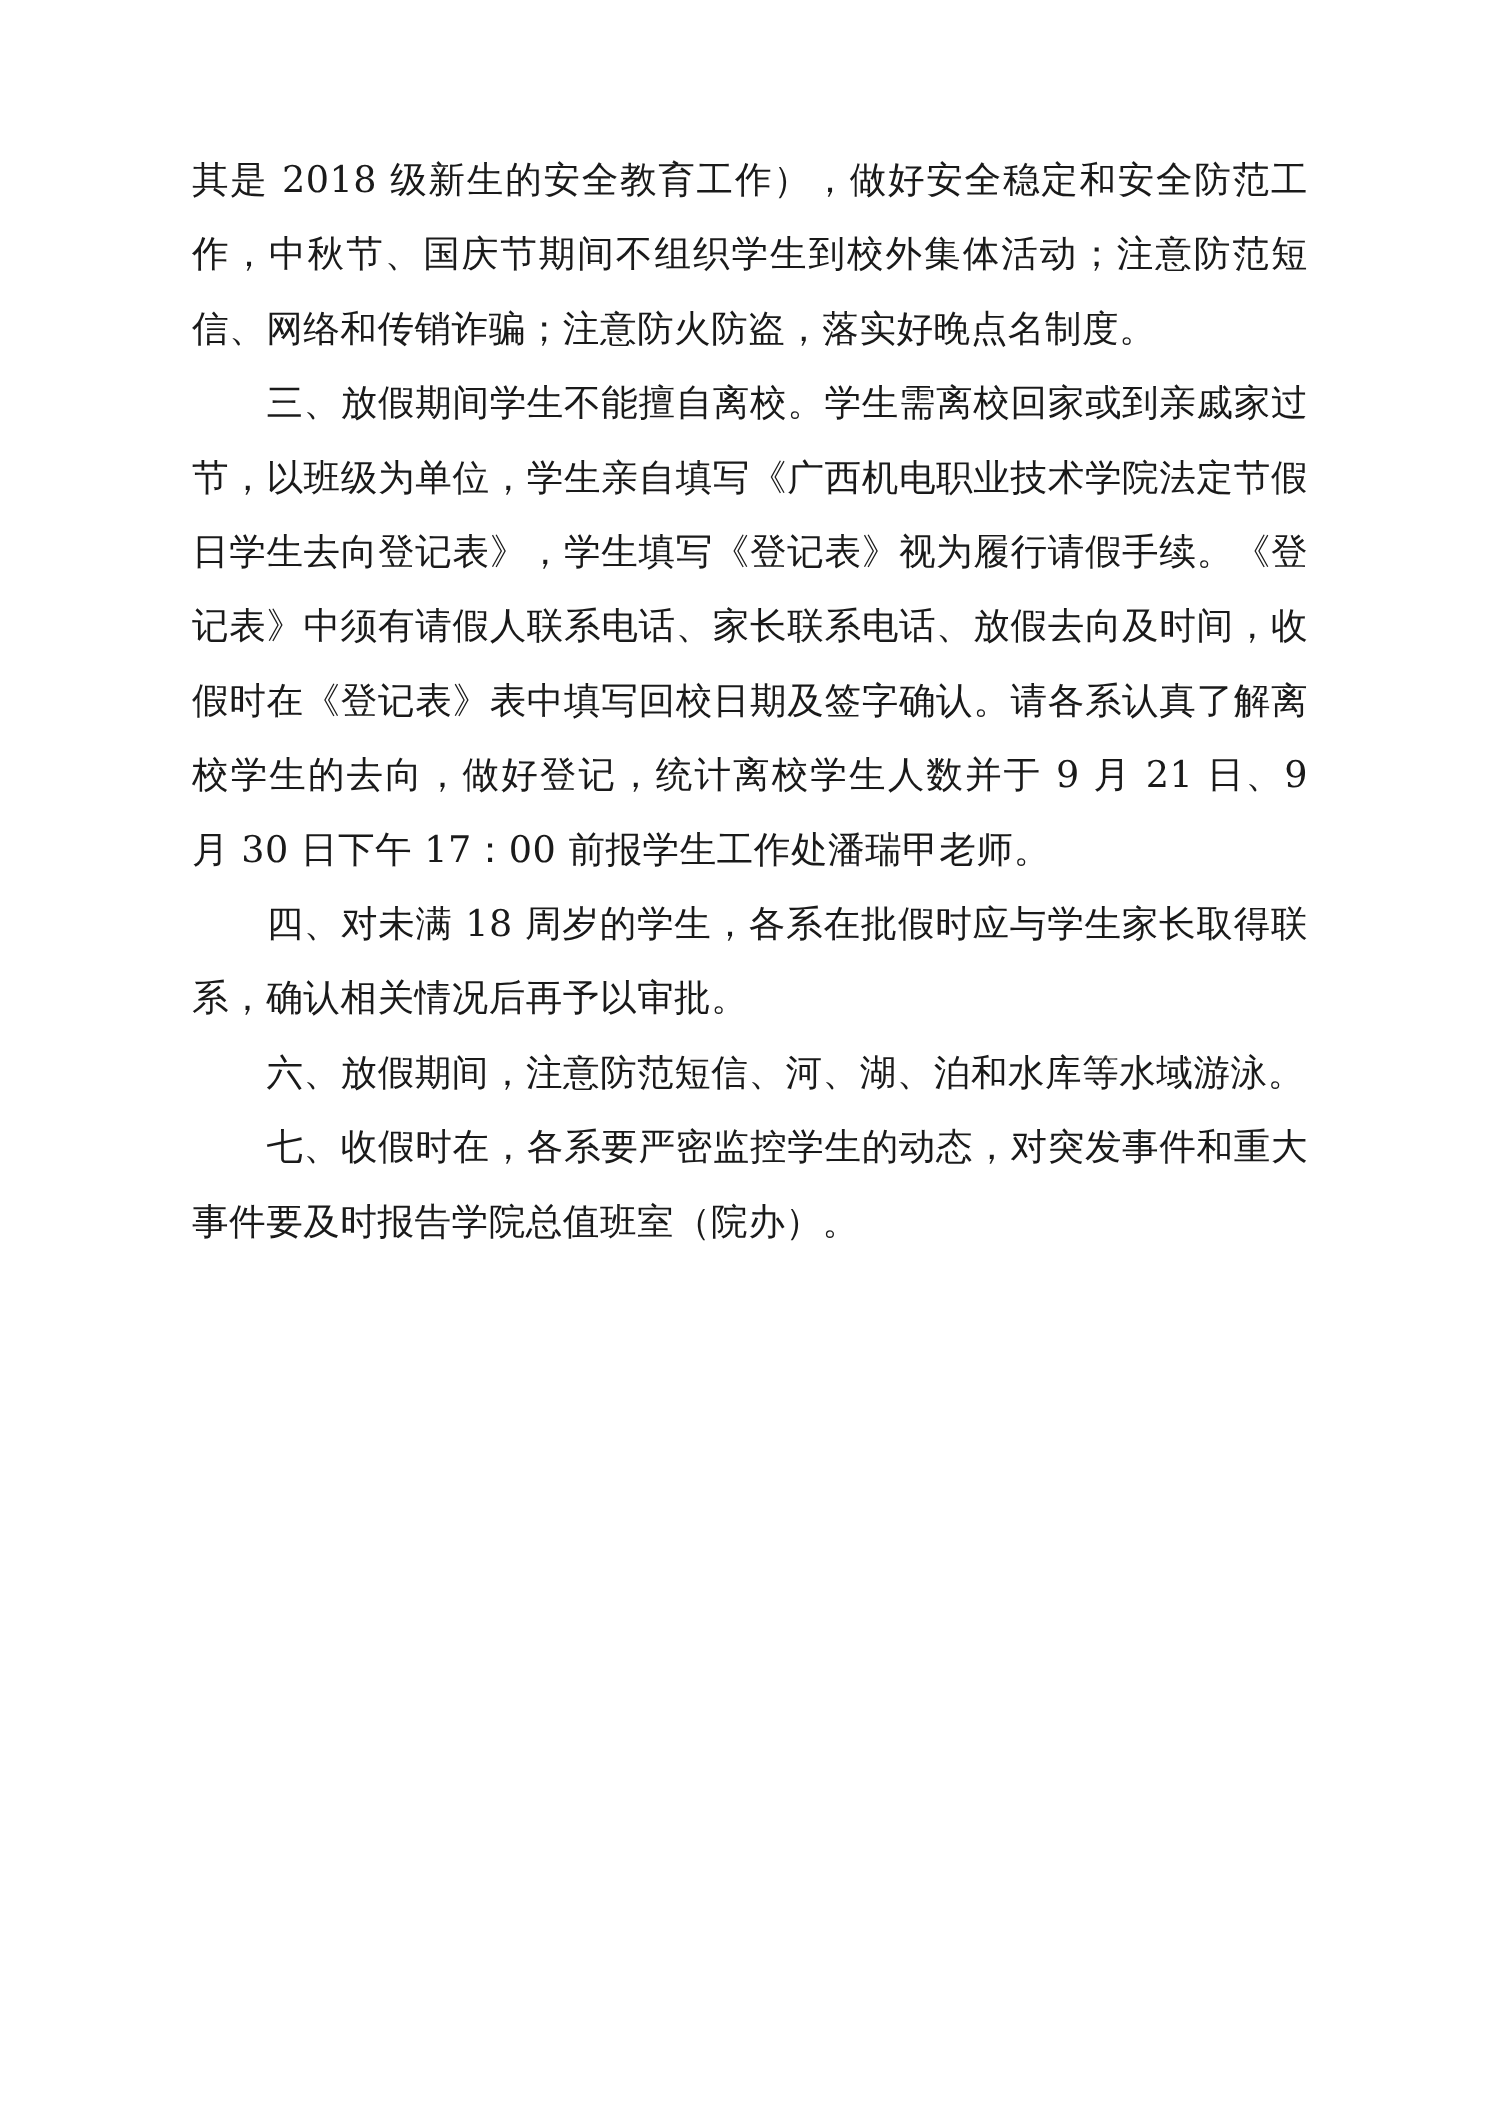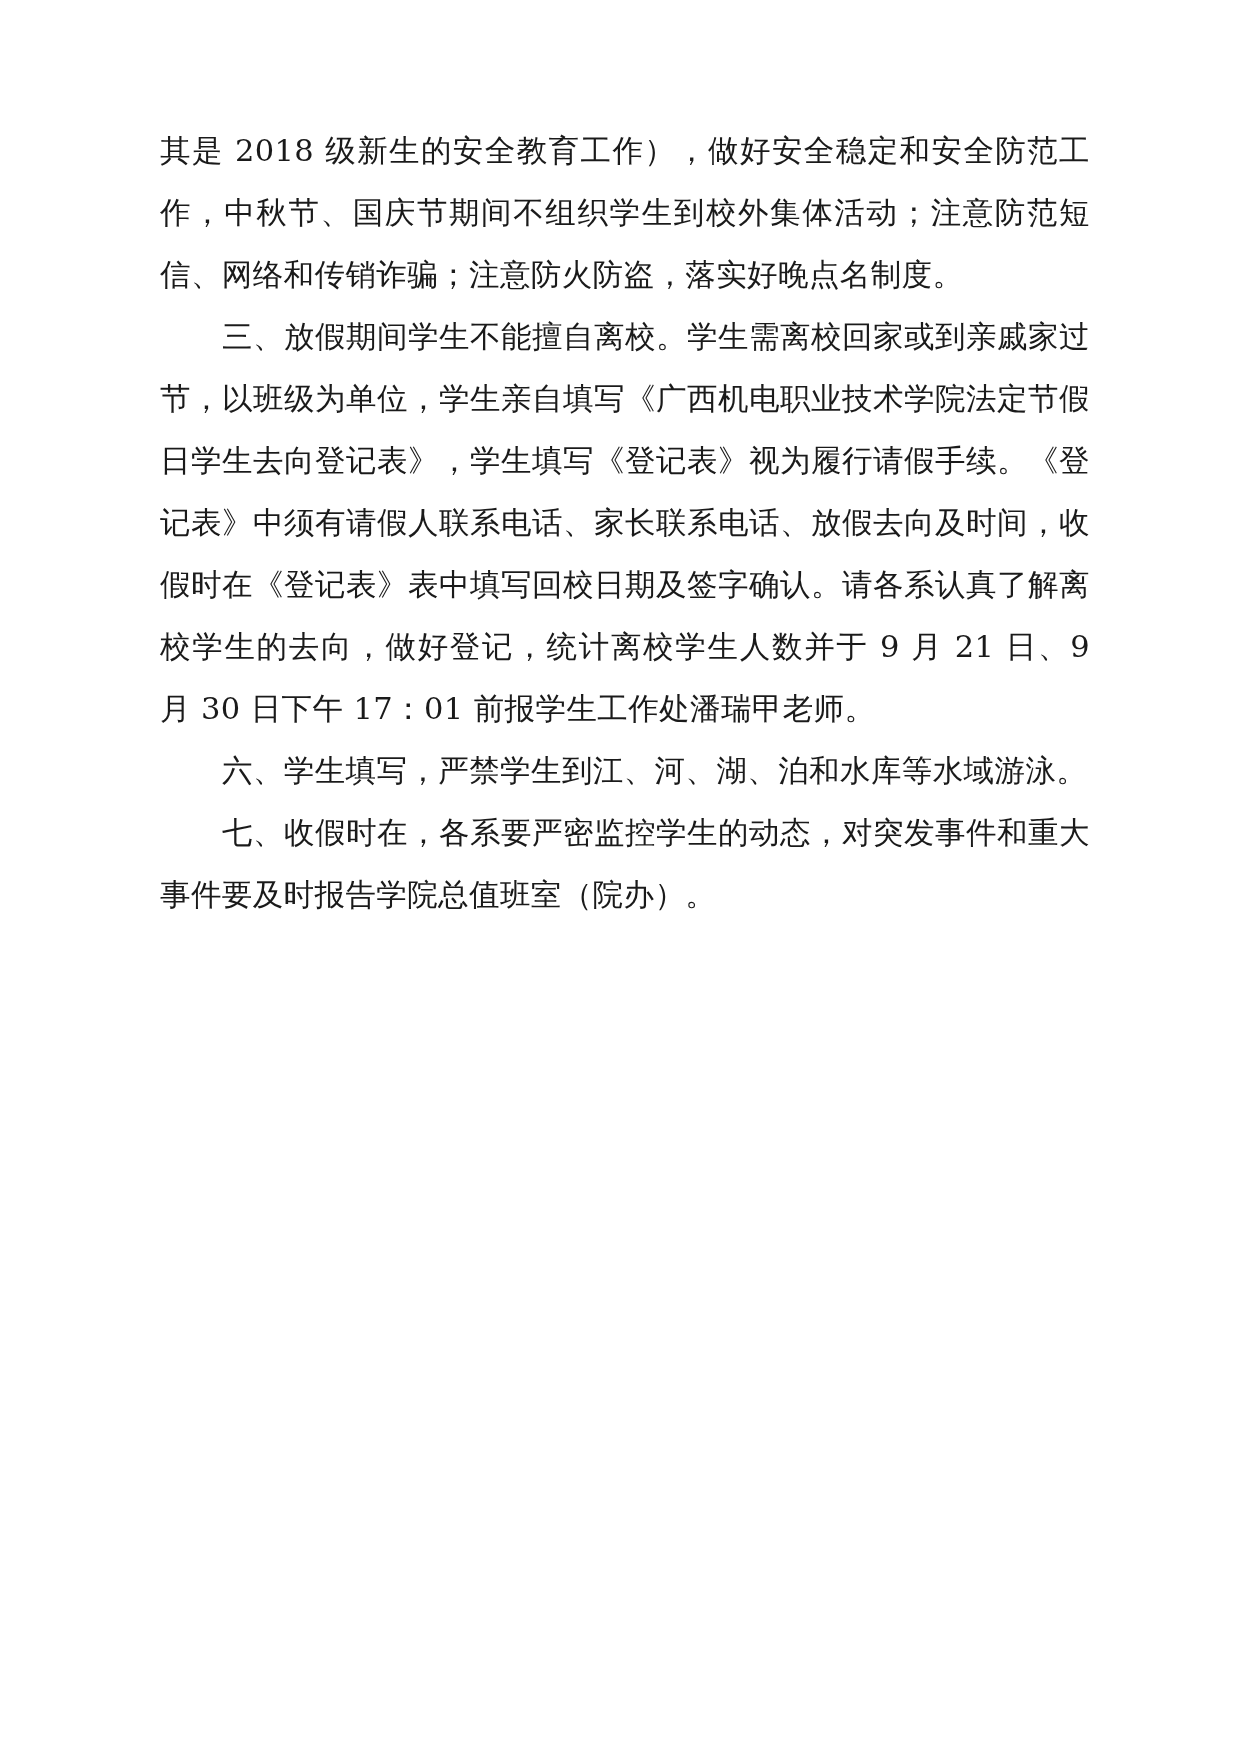--- a/index.html
+++ b/index.html
@@ -41,17 +41,18 @@
   .doc-body p {
     word-break: break-all;
   }
 </style>
 </head>
 <body>
 
 <div class="page">
   <div class="doc-body">
     <p class="para">其是 2018 级新生的安全教育工作），做好安全稳定和安全防范工作，中秋节、国庆节期间不组织学生到校外集体活动；注意防范短信、网络和传销诈骗；注意防火防盗，落实好晚点名制度。</p>
-    <p class="para indent">三、放假期间学生不能擅自离校。学生需离校回家或到亲戚家过节，以班级为单位，学生亲自填写《广西机电职业技术学院法定节假日学生去向登记表》，学生填写《登记表》视为履行请假手续。《登记表》中须有请假人联系电话、家长联系电话、放假去向及时间，收假时在《登记表》表中填写回校日期及签字确认。请各系认真了解离校学生的去向，做好登记，统计离校学生人数并于 9 月 21 日、9 月 30 日下午 17：01 前报学生工作处潘瑞甲老师。</p>
-    <p class="para indent">六、学生填写，严禁学生到江、河、湖、泊和水库等水域游泳。</p>
+    <p class="para indent">三、放假期间学生不能擅自离校。学生需离校回家或到亲戚家过节，以班级为单位，学生亲自填写《广西机电职业技术学院法定节假日学生去向登记表》，学生填写《登记表》视为履行请假手续。《登记表》中须有请假人联系电话、家长联系电话、放假去向及时间，收假时在《登记表》表中填写回校日期及签字确认。请各系认真了解离校学生的去向，做好登记，统计离校学生人数并于 9 月 21 日、9 月 30 日下午 17：00 前报学生工作处潘瑞甲老师。</p>
+    <p class="para indent">四、对未满 18 周岁的学生，各系在批假时应与学生家长取得联系，确认相关情况后再予以审批。</p>
+    <p class="para indent">六、放假期间，注意防范短信、河、湖、泊和水库等水域游泳。</p>
     <p class="para indent">七、收假时在，各系要严密监控学生的动态，对突发事件和重大事件要及时报告学院总值班室（院办）。</p>
   </div>
 </div>
 
 </body></html>

